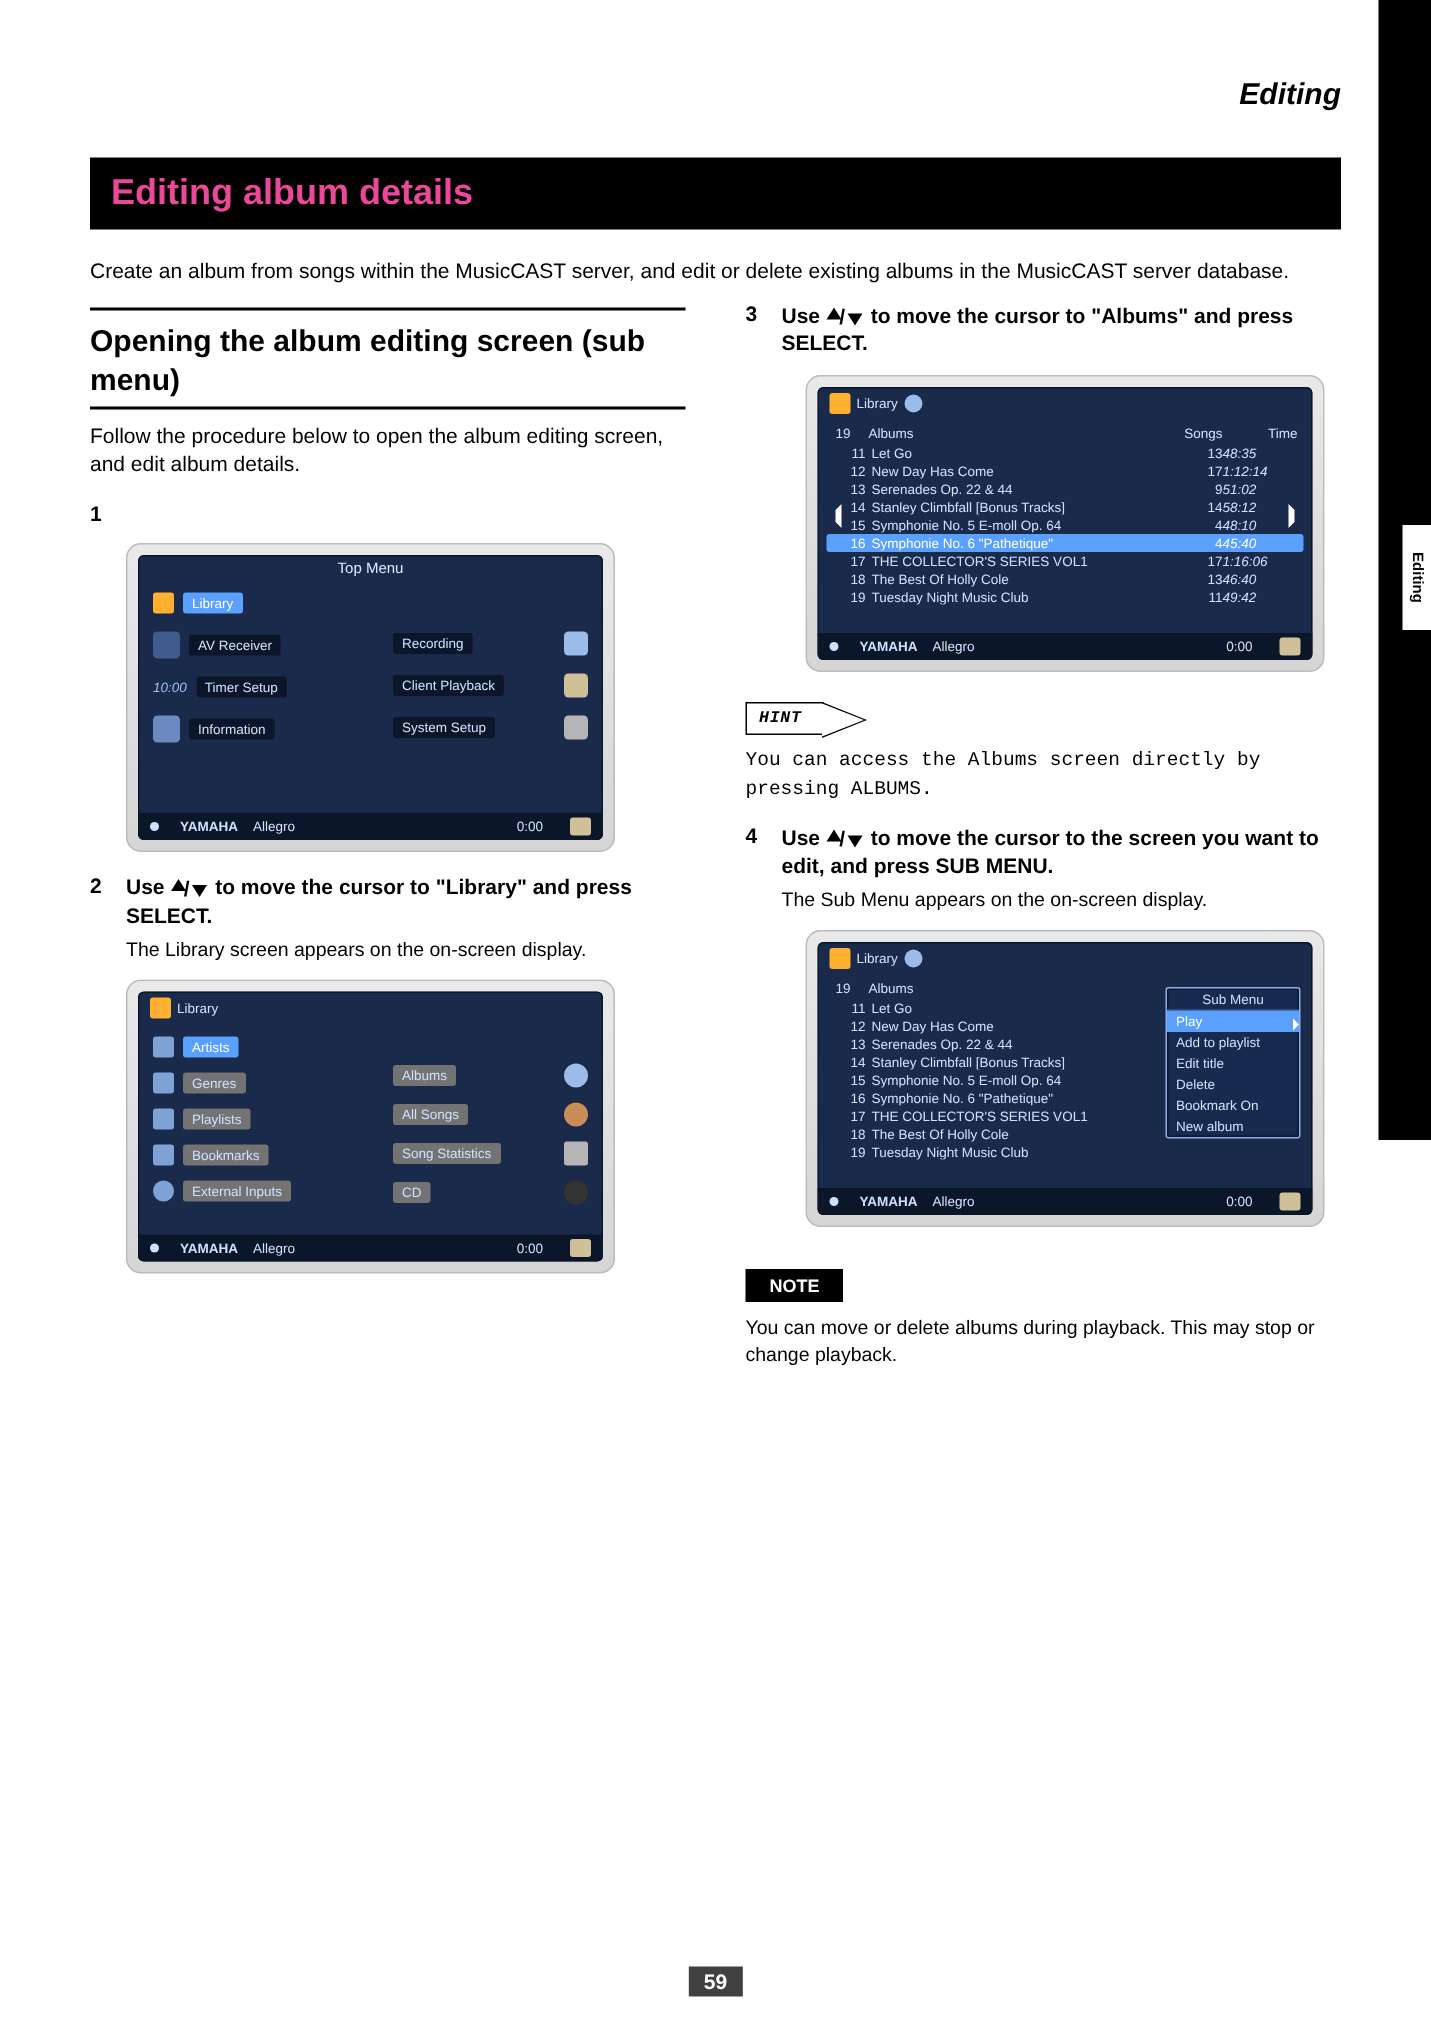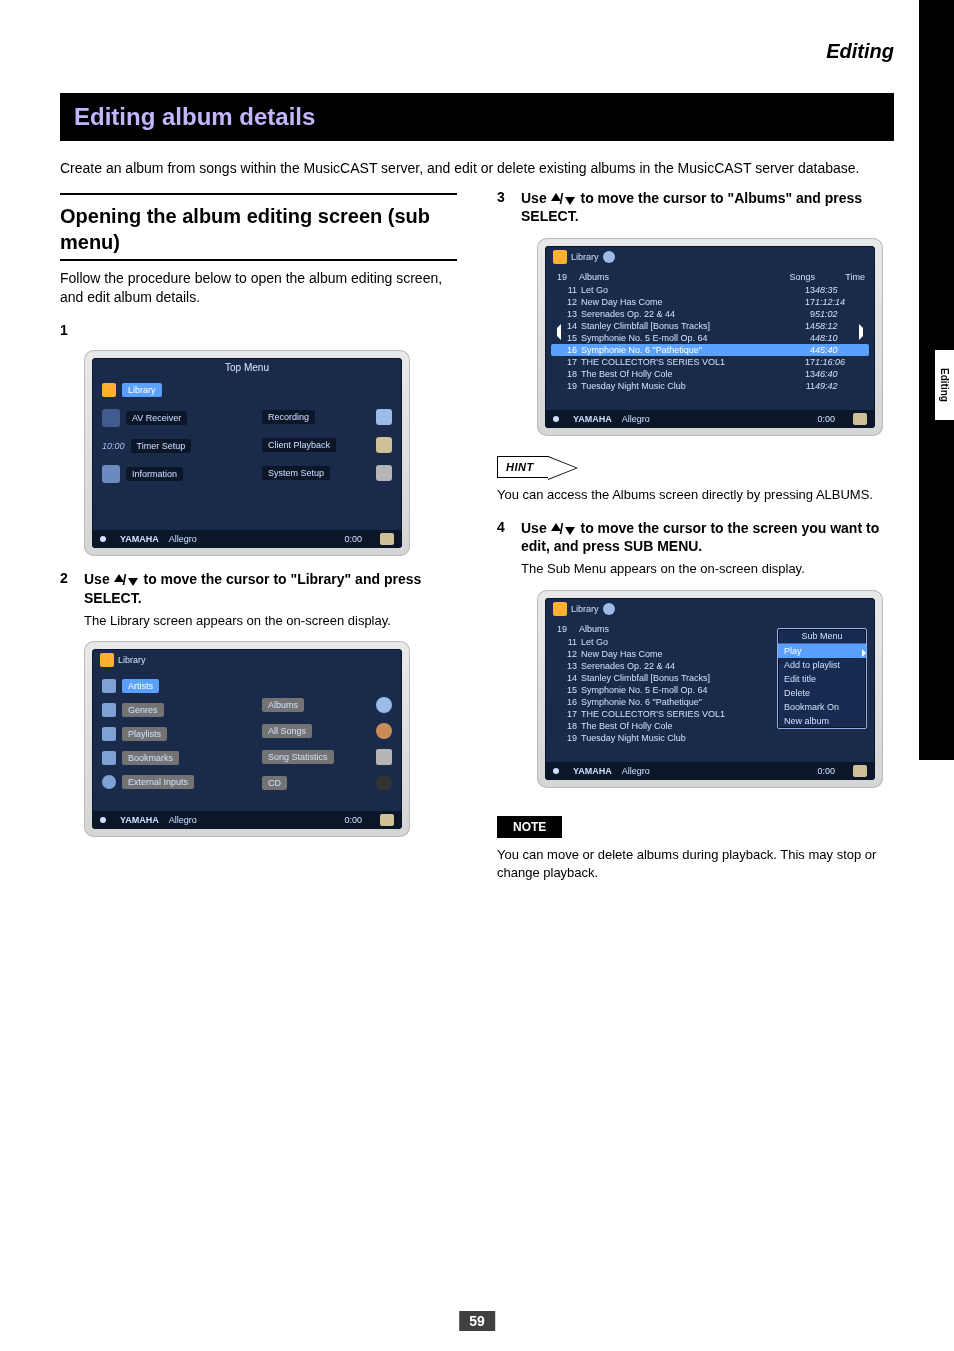--- a/index.html
+++ b/index.html
@@ -13,21 +13,21 @@
     font-family: Arial, Helvetica, sans-serif;
     color: #000;
   }
   .page {
     position: relative;
     width: var(--page-w);
     height: var(--page-h);
     margin: 0 auto;
     background: #fff;
     box-sizing: border-box;
-    padding: 40px 60px 40px 60px;
+    padding: 52px 60px 40px 60px;
   }
 
   
   .side-tab {
     position: absolute;
     right: 0;
     top: 0;
     width: 35px;
     height: 760px;
     background: #000;
@@ -50,21 +50,21 @@
   .header-runhead {
     text-align: right;
     font-size: 20px;
     font-weight: bold;
     font-style: italic;
     margin-bottom: 30px;
   }
 
   .black-bar {
     background: #000;
-    color: #c4b5fd;
+    color: #ec4899;
     font-size: 24px;
     font-weight: bold;
     padding: 10px 14px;
     margin-bottom: 18px;
   }
 
   .intro-para {
     font-size: 14px;
     line-height: 1.4;
     margin-bottom: 10px;
@@ -263,21 +263,21 @@
   .submenu-item.sel { background:#5aa0ff; color:#fff; }
   .submenu-arrow {
     position:absolute;
     right:-4px; top:20px;
     width:0;height:0;
     border:4px solid transparent;
     border-left-color:#fff;
   }
 
   
-  .hint-wrap { margin-top:20px; }
+  .hint-wrap { margin-top:20px;font-family:Liberation Mono, monospace; }
   .hint-flag {
     display:inline-block;
     position:relative;
     padding:4px 14px 4px 8px;
     border:1px solid #000;
     font-size:11px;
     font-weight:bold;
     font-style: italic;
     letter-spacing:0.5px;
   }

